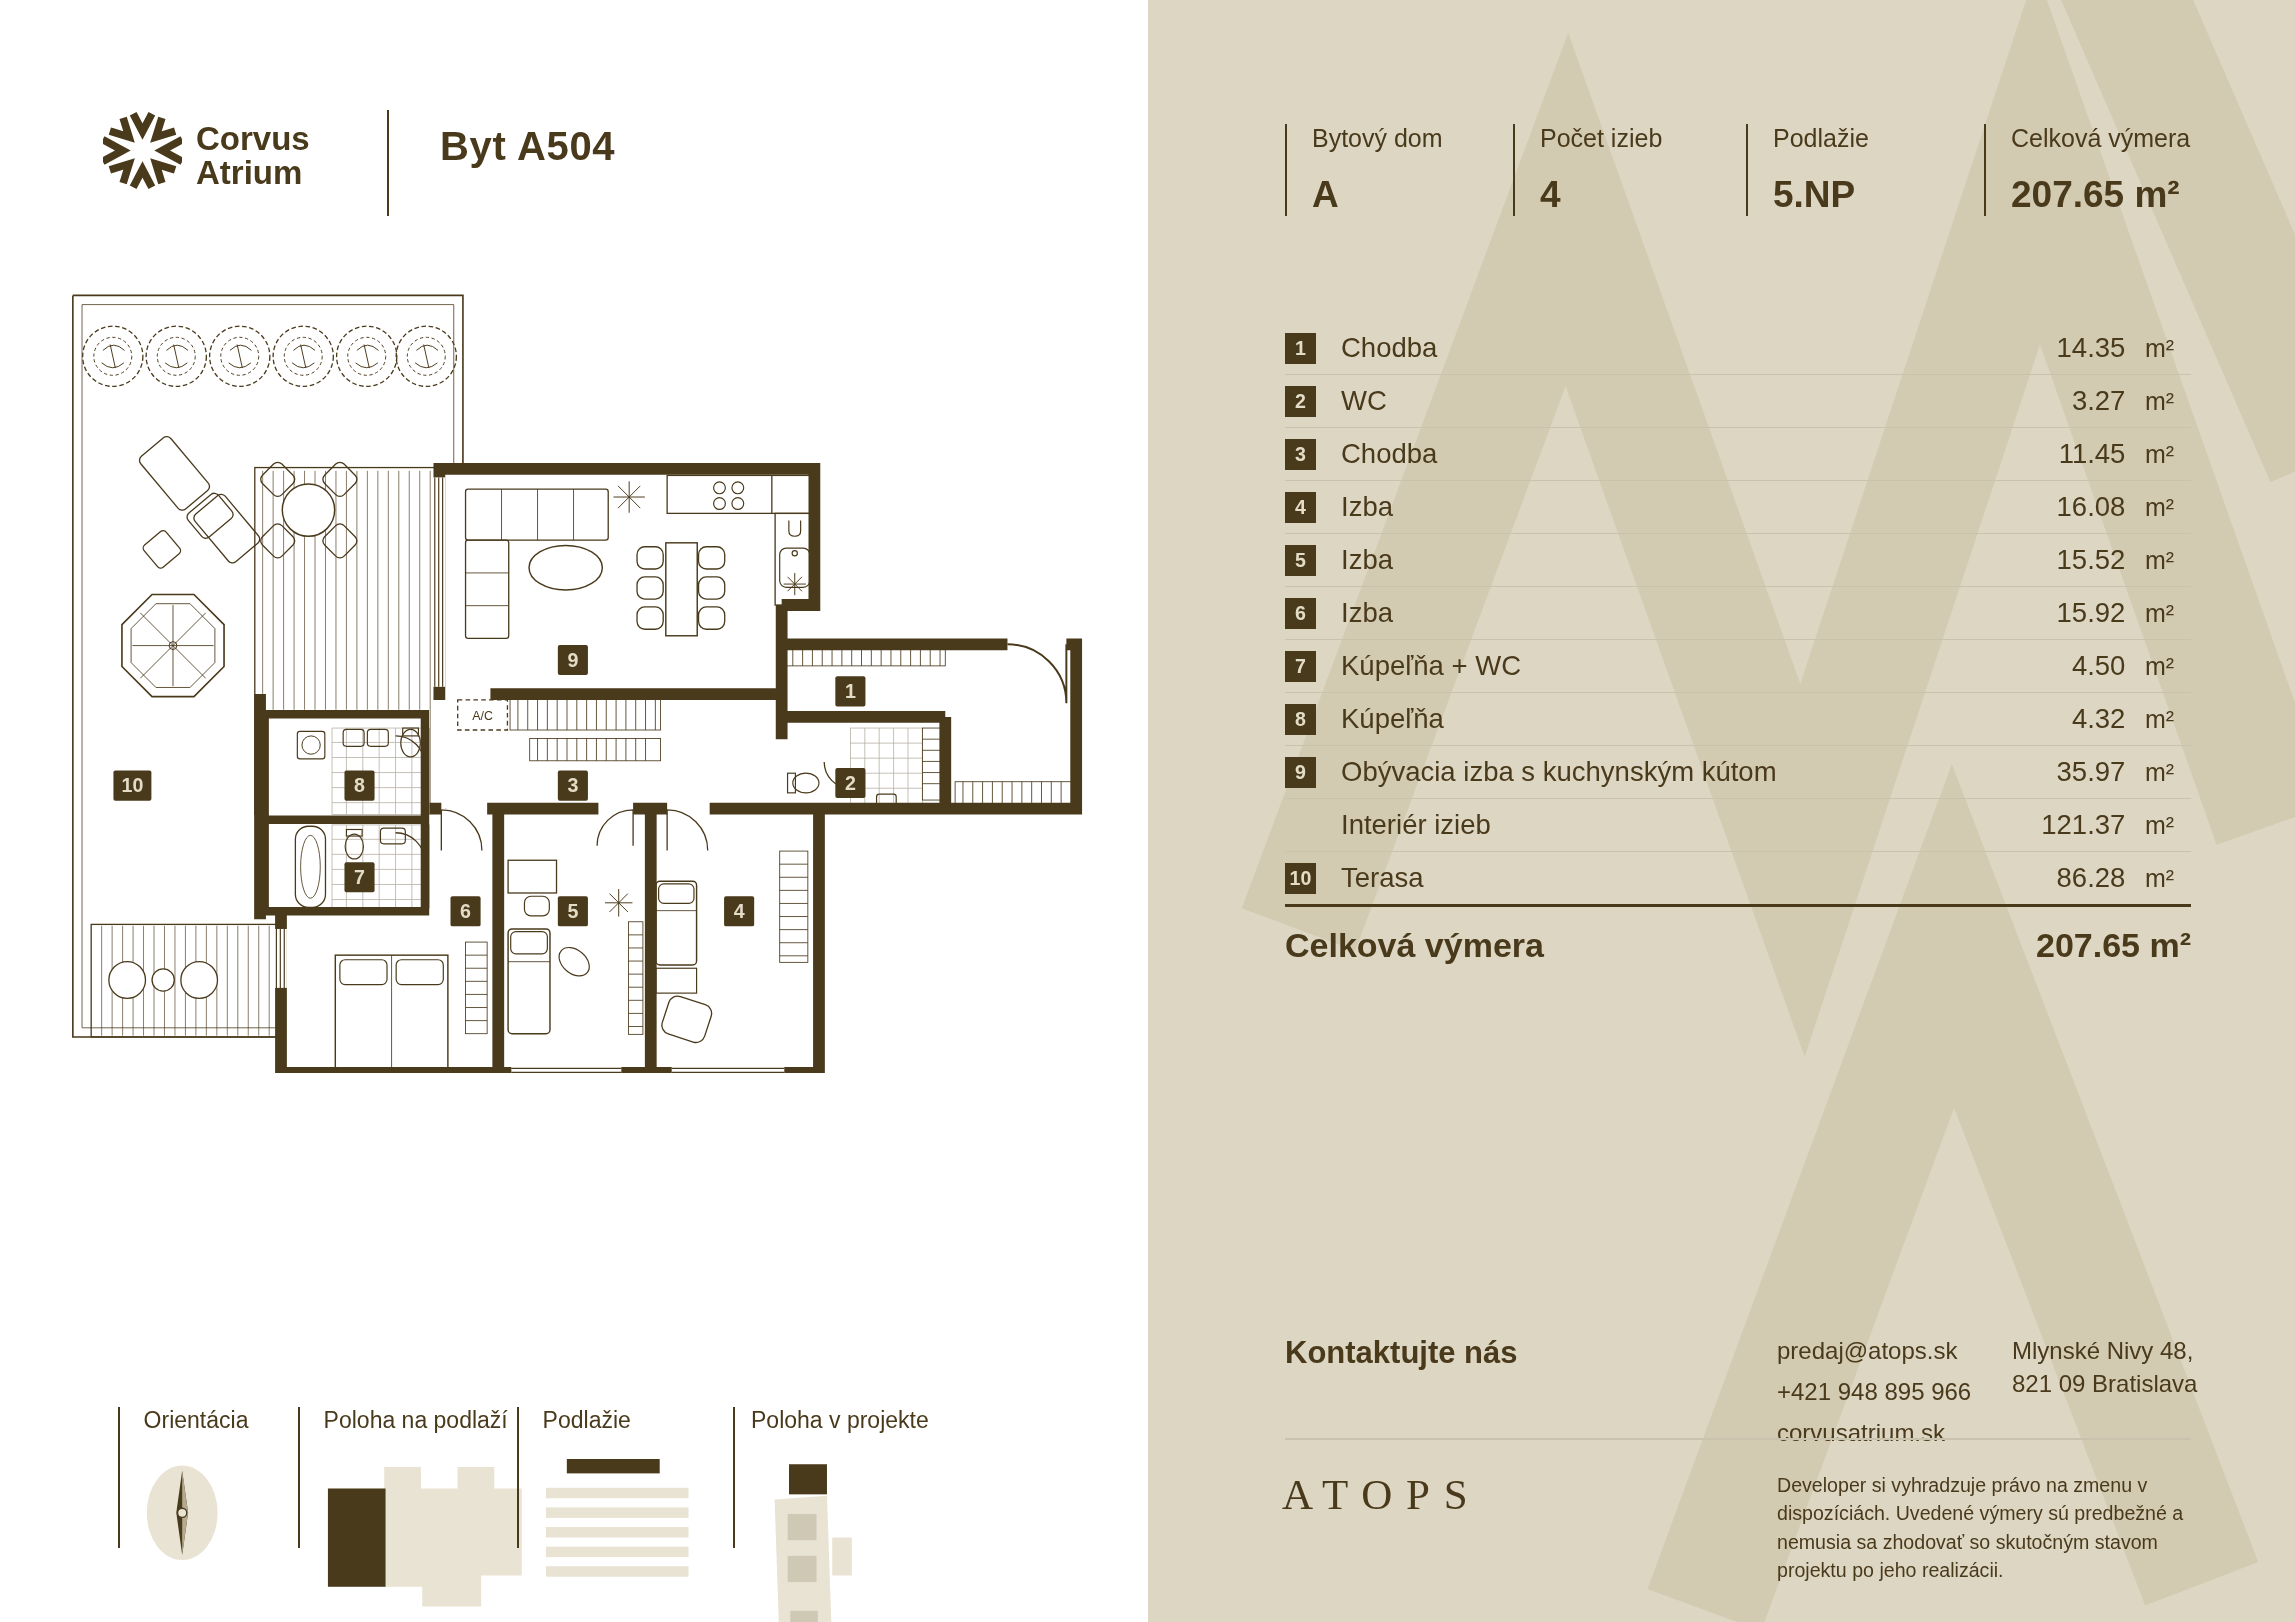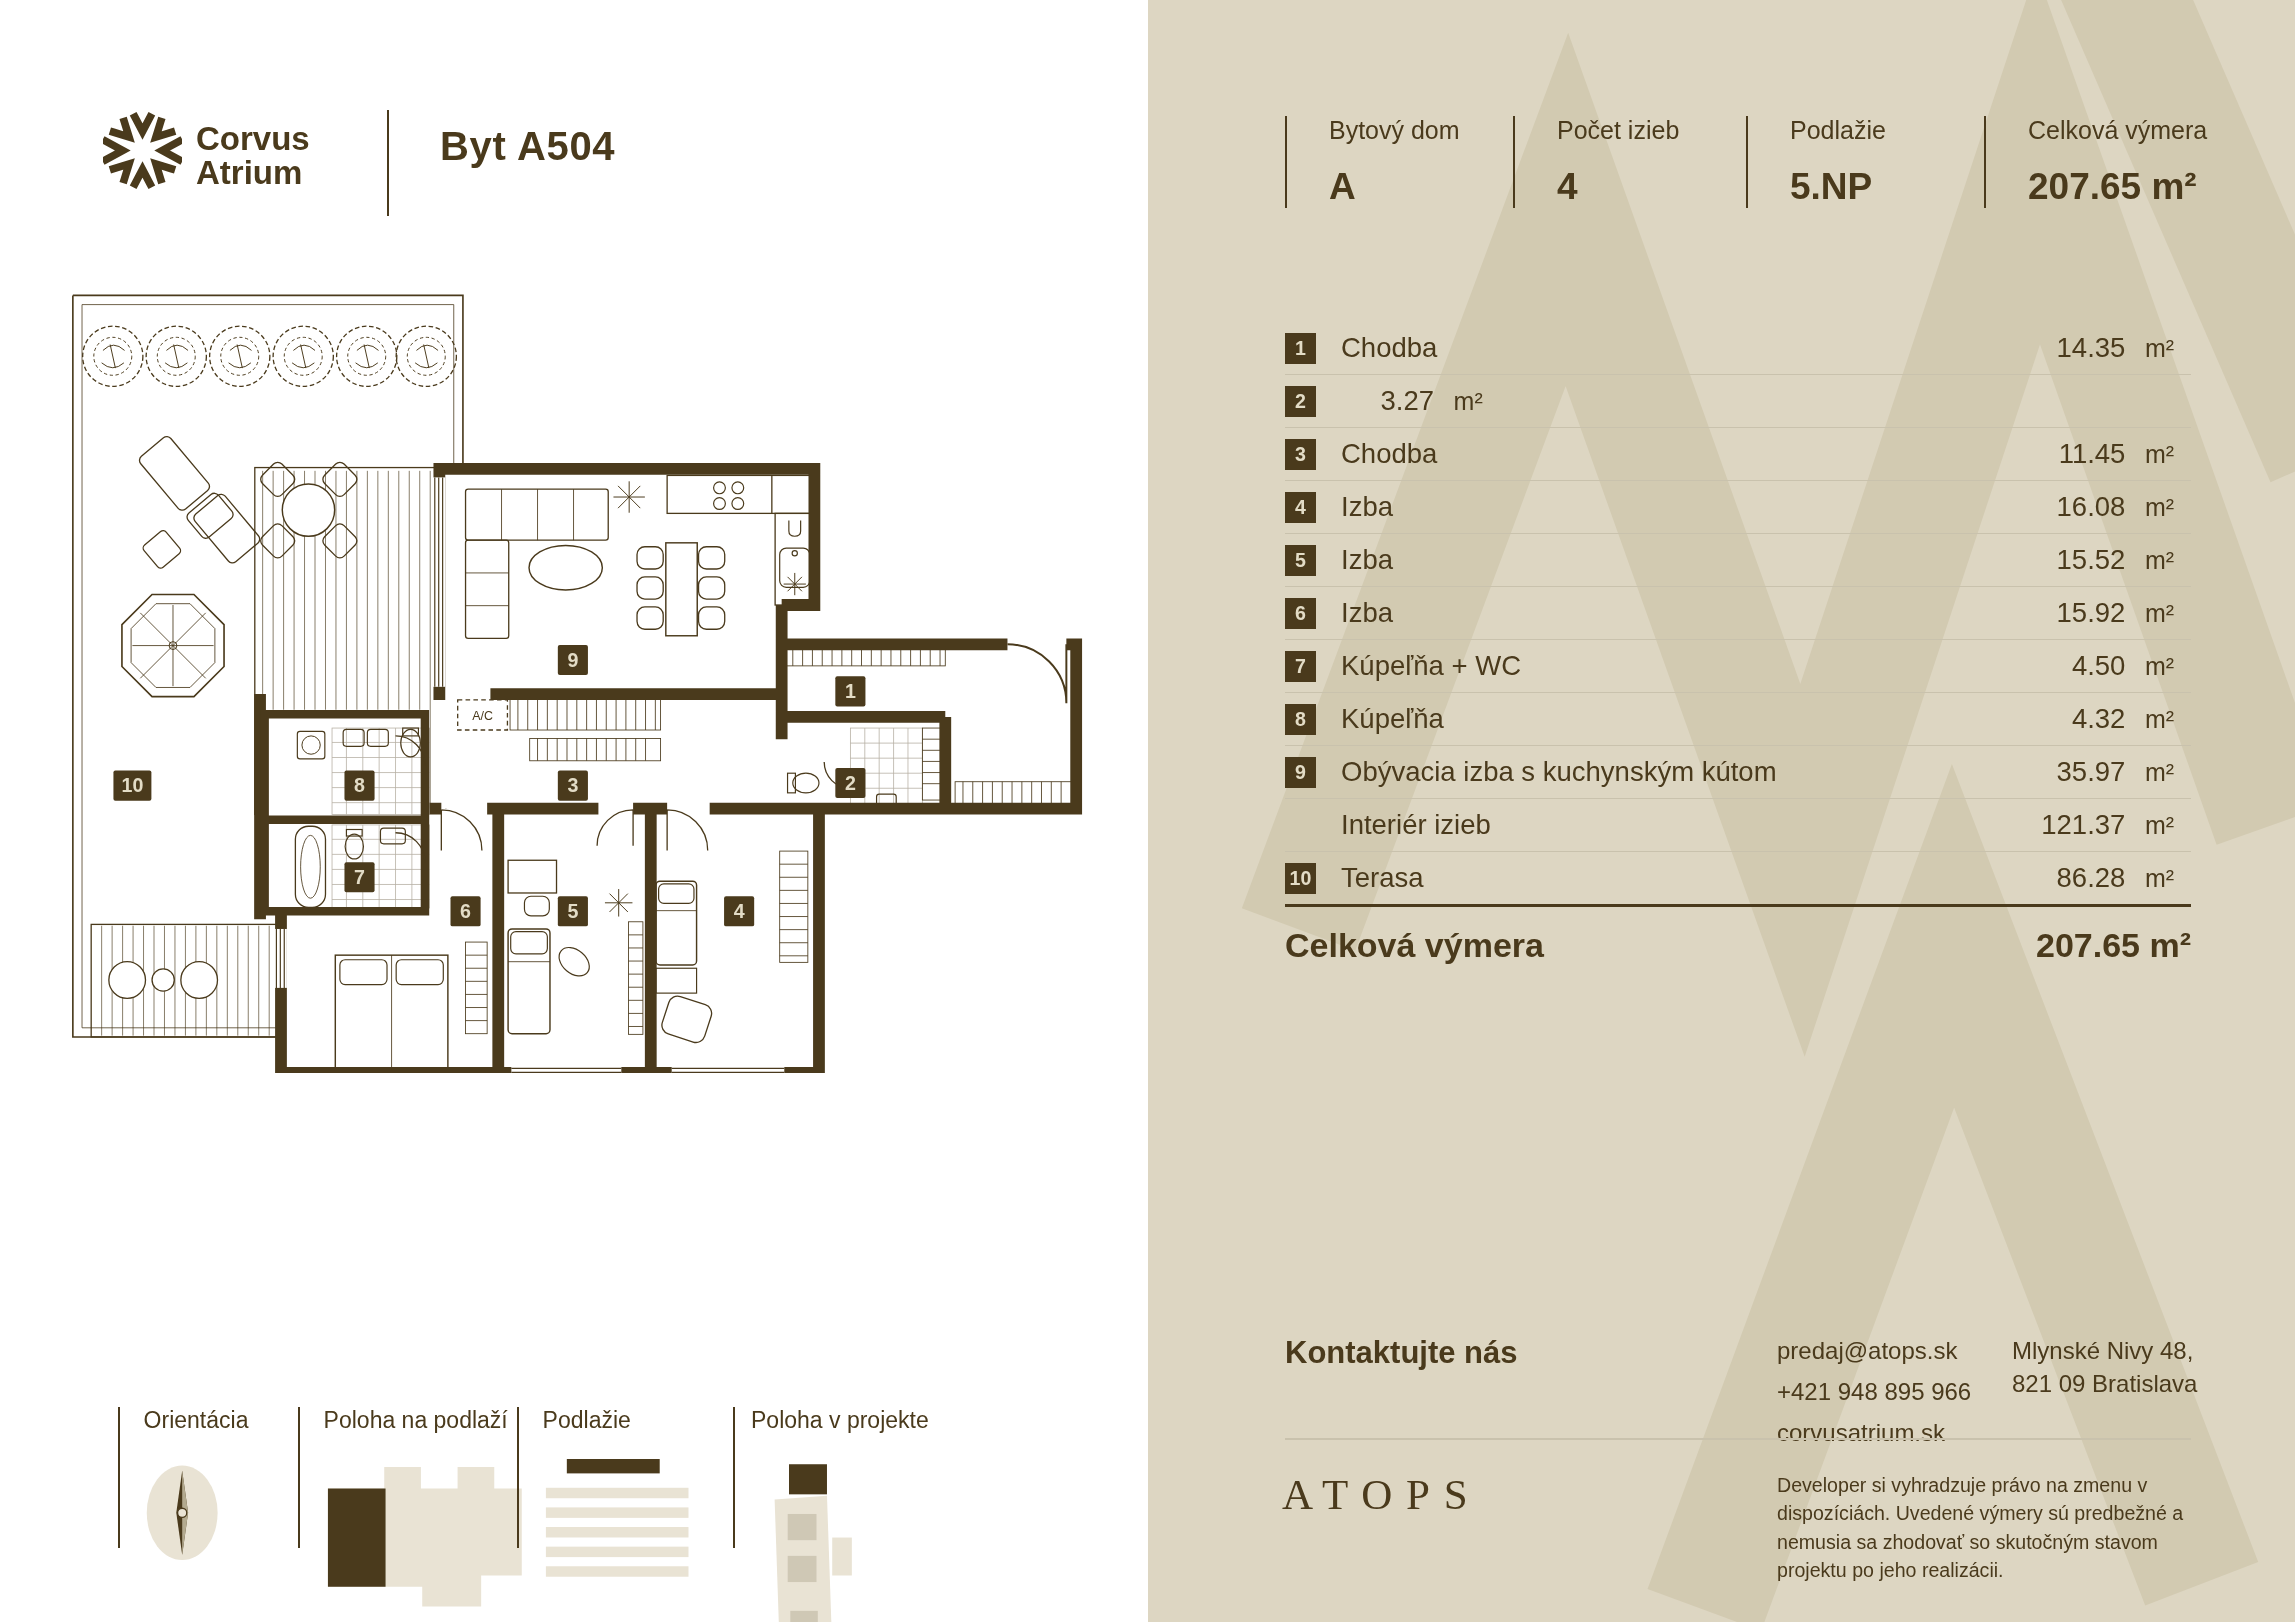--- a/index.html
+++ b/index.html
@@ -20,21 +20,21 @@
   .plan{position:absolute;left:65px;top:281px;width:1021px;height:792px;}
   .plan .thin{stroke:#4a3a1c;fill:none;}
   .badge-txt{font-family:"Liberation Sans",sans-serif;font-size:30px;font-weight:bold;fill:#e3dcc6;text-anchor:middle;}
   .ac-txt{font-family:"Liberation Sans",sans-serif;font-size:19px;fill:#4a3a1c;text-anchor:middle;}
 
   
   .legend-item{position:absolute;top:1407px;border-left:2px solid #4a3a1c;padding-left:23.6px;height:141px;}
   .legend-label{font-size:23px;margin-bottom:25px;}
 
   
-  .stat{position:absolute;top:116px;height:92px;border-left:2px solid #4a3a1c;padding-left:42px;
+  .stat{position:absolute;top:124px;height:92px;border-left:2px solid #4a3a1c;padding-left:25px;
         display:flex;flex-direction:column;justify-content:space-between;}
   .stat .s-label{font-size:25px;}
   .stat .s-value{font-size:37px;font-weight:bold;}
 
   .rtable{position:absolute;left:137px;width:906px;top:322px;}
   .trow{display:flex;align-items:center;height:52px;border-bottom:1.3px solid #c9c2ad;}
   .trow:nth-last-child(3){border-bottom:none;} 
   .rbadge{width:31px;height:31px;background:#4a3a1c;color:#e3dcc6;font-size:19.6px;font-weight:bold;
           display:flex;align-items:center;justify-content:center;flex:0 0 31px;}
   .rbadge:empty{background:transparent;}
@@ -403,20 +403,21 @@
 
       <div class="rtable">
         <div class="trow">
           <div class="rbadge">1</div>
           <div class="rname">Chodba</div>
           <div class="rval">14.35</div>
           <div class="runit">m²</div>
         </div>
         <div class="trow">
           <div class="rbadge">2</div>
+          <div class="rname">WC</div>
           <div class="rval">3.27</div>
           <div class="runit">m²</div>
         </div>
         <div class="trow">
           <div class="rbadge">3</div>
           <div class="rname">Chodba</div>
           <div class="rval">11.45</div>
           <div class="runit">m²</div>
         </div>
         <div class="trow">

